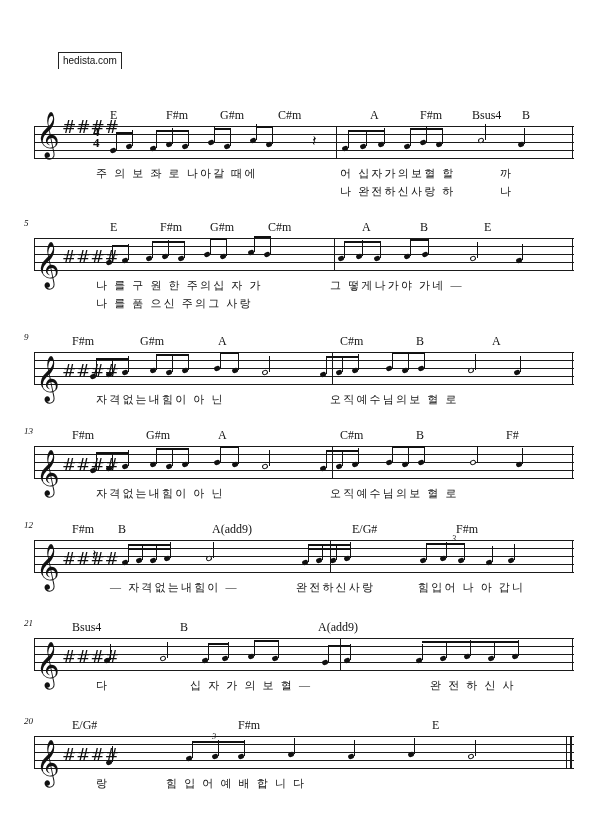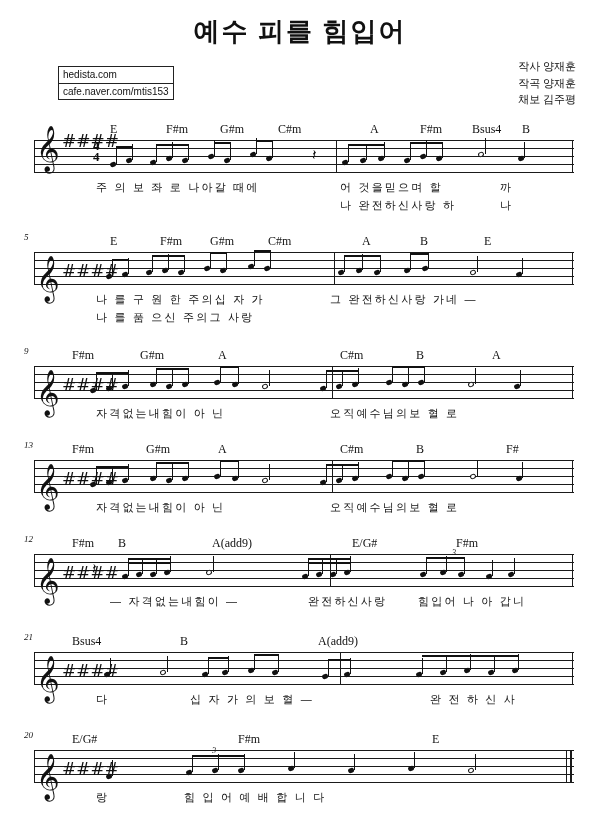--- a/index.html
+++ b/index.html
@@ -166,50 +166,44 @@
   .lyricrow {
     position: absolute;
     width: 600px;
     font-size: 11px;
     font-family: "Liberation Sans", sans-serif;
     white-space: nowrap;
   }
   .lyr {
     position: absolute;
     letter-spacing: 2.2px;
+    font-family: Liberation Serif, serif;
   }
   .triplet {
     position: absolute;
     font-size: 8px;
     font-style: italic;
   }
   .rest {
     position: absolute;
     font-size: 15px;
     line-height: 15px;
     font-family: "DejaVu Sans", sans-serif;
   }
 </style>
 </head>
 <body>
 
 <div class="sheet">
 
-  <div class="title">예수 피를 힘입어</div>
 
   <div class="stamp">
     <div class="line1">hedista.com</div>
-    <div class="line2">cafe.naver.com/mtis153</div>
-  </div>
-
-  <div class="credits">
-    <div>작사 양재훈</div>
-    <div>작곡 양재훈</div>
-    <div>채보 김주평</div>
-  </div>
+  </div>
+
 
   <div class="system" id="sys0" style="top:108px">
     <div class="sysnum"></div>
     <div class="chordrow">
       <div class="chord" style="left:110px">E</div>
       <div class="chord" style="left:166px">F#m</div>
       <div class="chord" style="left:220px">G#m</div>
       <div class="chord" style="left:278px">C#m</div>
       <div class="chord" style="left:370px">A</div>
       <div class="chord" style="left:420px">F#m</div>
@@ -270,21 +264,21 @@
       <div class="note" style="left:436px;top:16px"></div>
         <div class="stem" style="left:442px;top:2px"></div>
       <div class="beam" style="left:410px;top:2px;width:33px"></div>
       <div class="note open" style="left:478px;top:12px"></div>
         <div class="stem" style="left:485px;top:-2px"></div>
       <div class="note" style="left:518px;top:16px"></div>
         <div class="stem" style="left:524px;top:2px"></div>
     </div>
     <div class="lyricrow" style="top:58px">
       <div class="lyr" style="left:96px">주 의 보 좌 로 나아갈 때에</div>
-      <div class="lyr" style="left:340px">어  것을믿으며 할</div>
+      <div class="lyr" style="left:340px">어  십자가의보혈 할</div>
       <div class="lyr" style="left:500px">까</div>
     </div>
     <div class="lyricrow" style="top:76px">
       <div class="lyr" style="left:340px">나 완전하신사랑 하</div>
       <div class="lyr" style="left:500px">나</div>
     </div>
   </div>
 
   <div class="system" style="top:220px">
     <div class="sysnum">5</div>
@@ -344,21 +338,21 @@
       <div class="note" style="left:422px;top:14px"></div>
         <div class="stem" style="left:428px;top:0px"></div>
       <div class="beam" style="left:410px;top:1px;width:19px"></div>
       <div class="note open" style="left:470px;top:18px"></div>
         <div class="stem" style="left:477px;top:4px"></div>
       <div class="note" style="left:516px;top:20px"></div>
         <div class="stem" style="left:522px;top:6px"></div>
     </div>
     <div class="lyricrow" style="top:58px">
       <div class="lyr" style="left:96px">나 를 구 원 한 주의십 자 가</div>
-      <div class="lyr" style="left:330px">그 완전하신사랑 가네 —</div>
+      <div class="lyr" style="left:330px">그 떻게나가야 가네 —</div>
     </div>
     <div class="lyricrow" style="top:76px">
       <div class="lyr" style="left:96px">나 를 품 으신 주의그 사랑</div>
     </div>
   </div>
 
   <div class="system" style="top:334px">
     <div class="sysnum">9</div>
     <div class="chordrow">
       <div class="chord" style="left:72px">F#m</div>
@@ -549,21 +543,21 @@
         <div class="stem" style="left:464px;top:4px"></div>
       <div class="beam" style="left:426px;top:3px;width:39px"></div>
       <div class="note" style="left:486px;top:20px"></div>
         <div class="stem" style="left:492px;top:6px"></div>
       <div class="note" style="left:508px;top:18px"></div>
         <div class="stem" style="left:514px;top:4px"></div>
       <div class="triplet" style="left:452px;top:-6px">3</div>
     </div>
     <div class="lyricrow" style="top:58px">
       <div class="lyr" style="left:110px">—  자격없는내힘이 —</div>
-      <div class="lyr" style="left:308px">완전하신사랑</div>
+      <div class="lyr" style="left:296px">완전하신사랑</div>
       <div class="lyr" style="left:418px">힘입어 나 아 갑니</div>
     </div>
   </div>
 
   <div class="system" style="top:620px">
     <div class="sysnum">21</div>
     <div class="chordrow">
       <div class="chord" style="left:72px">Bsus4</div>
       <div class="chord" style="left:180px">B</div>
       <div class="chord" style="left:318px">A(add9)</div>
@@ -653,17 +647,17 @@
       <div class="note" style="left:348px;top:18px"></div>
         <div class="stem" style="left:354px;top:4px"></div>
       <div class="note" style="left:408px;top:16px"></div>
         <div class="stem" style="left:414px;top:2px"></div>
       <div class="note open" style="left:468px;top:18px"></div>
         <div class="stem" style="left:475px;top:4px"></div>
       <div class="triplet" style="left:212px;top:-4px">3</div>
     </div>
     <div class="lyricrow" style="top:58px">
       <div class="lyr" style="left:96px">랑</div>
-      <div class="lyr" style="left:184px">힘 입 어  예  배  합   니   다</div>
+      <div class="lyr" style="left:166px">힘 입 어  예  배  합   니   다</div>
     </div>
   </div>
 
 </div>
 
 </body></html>

